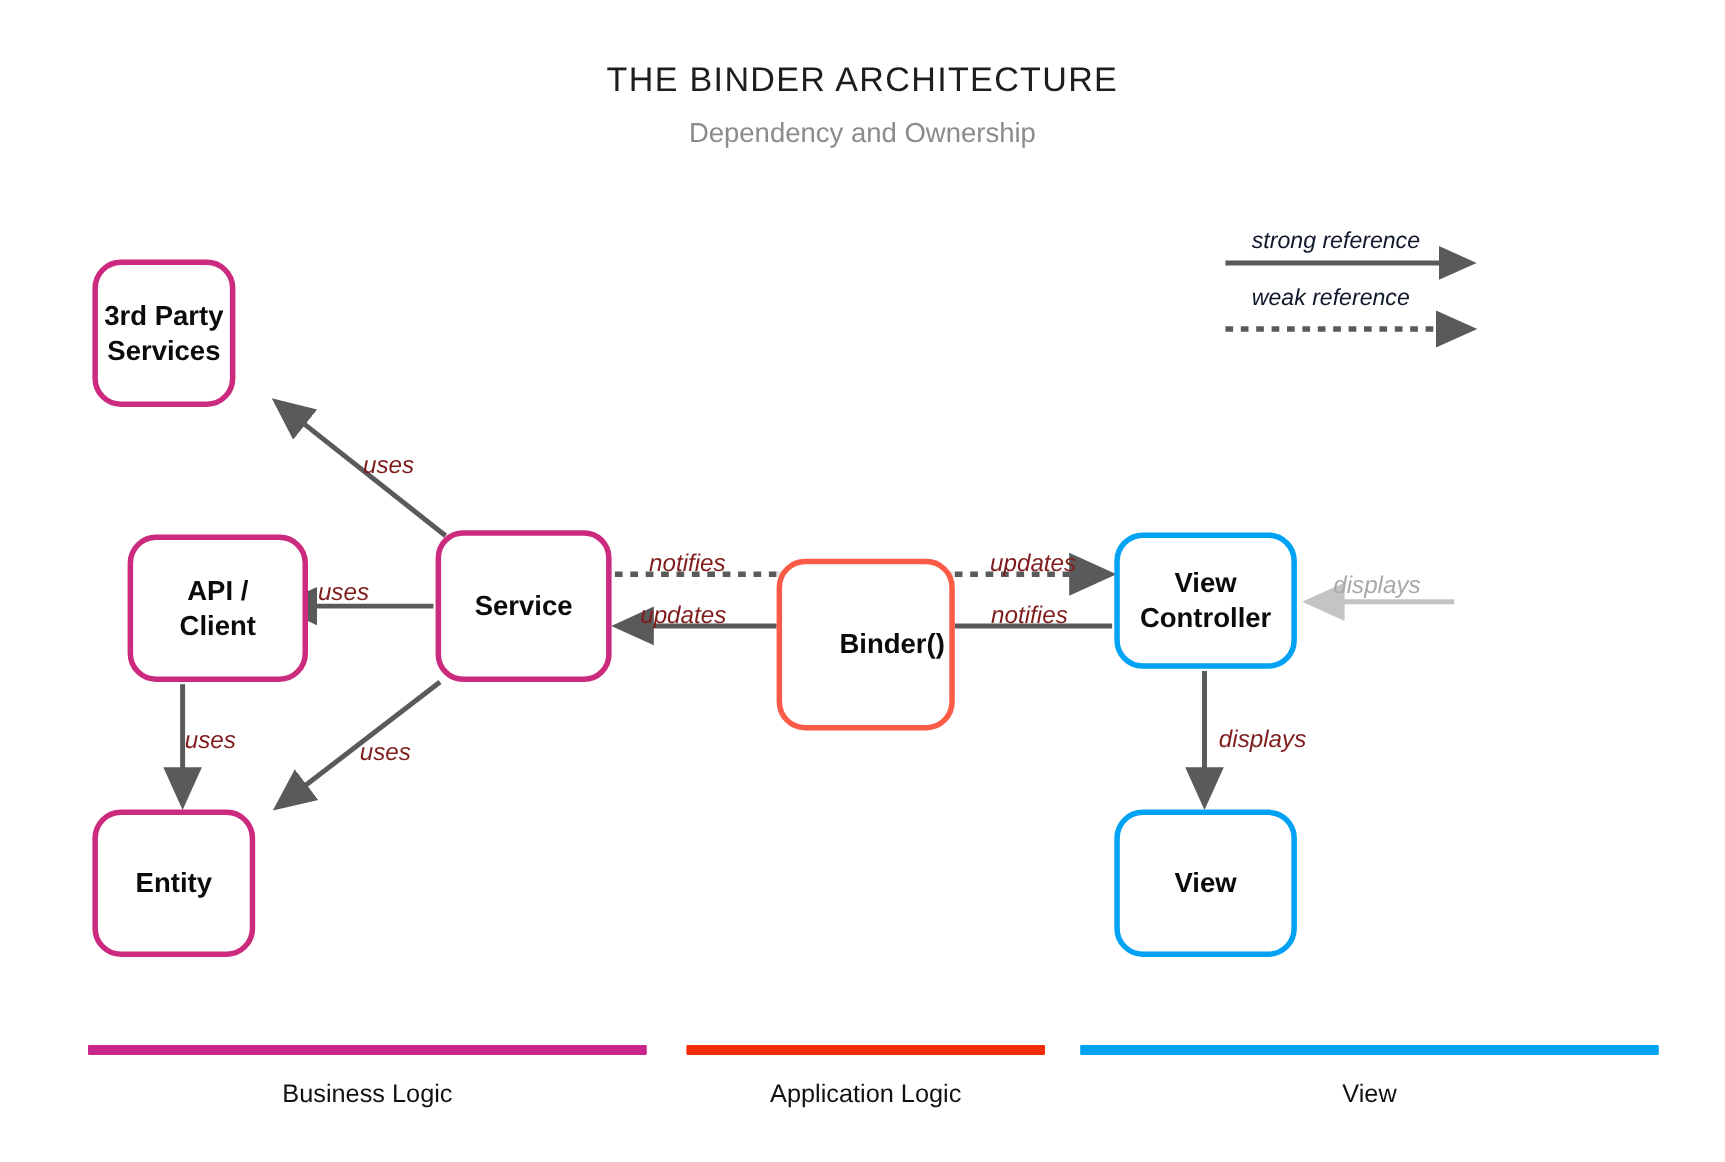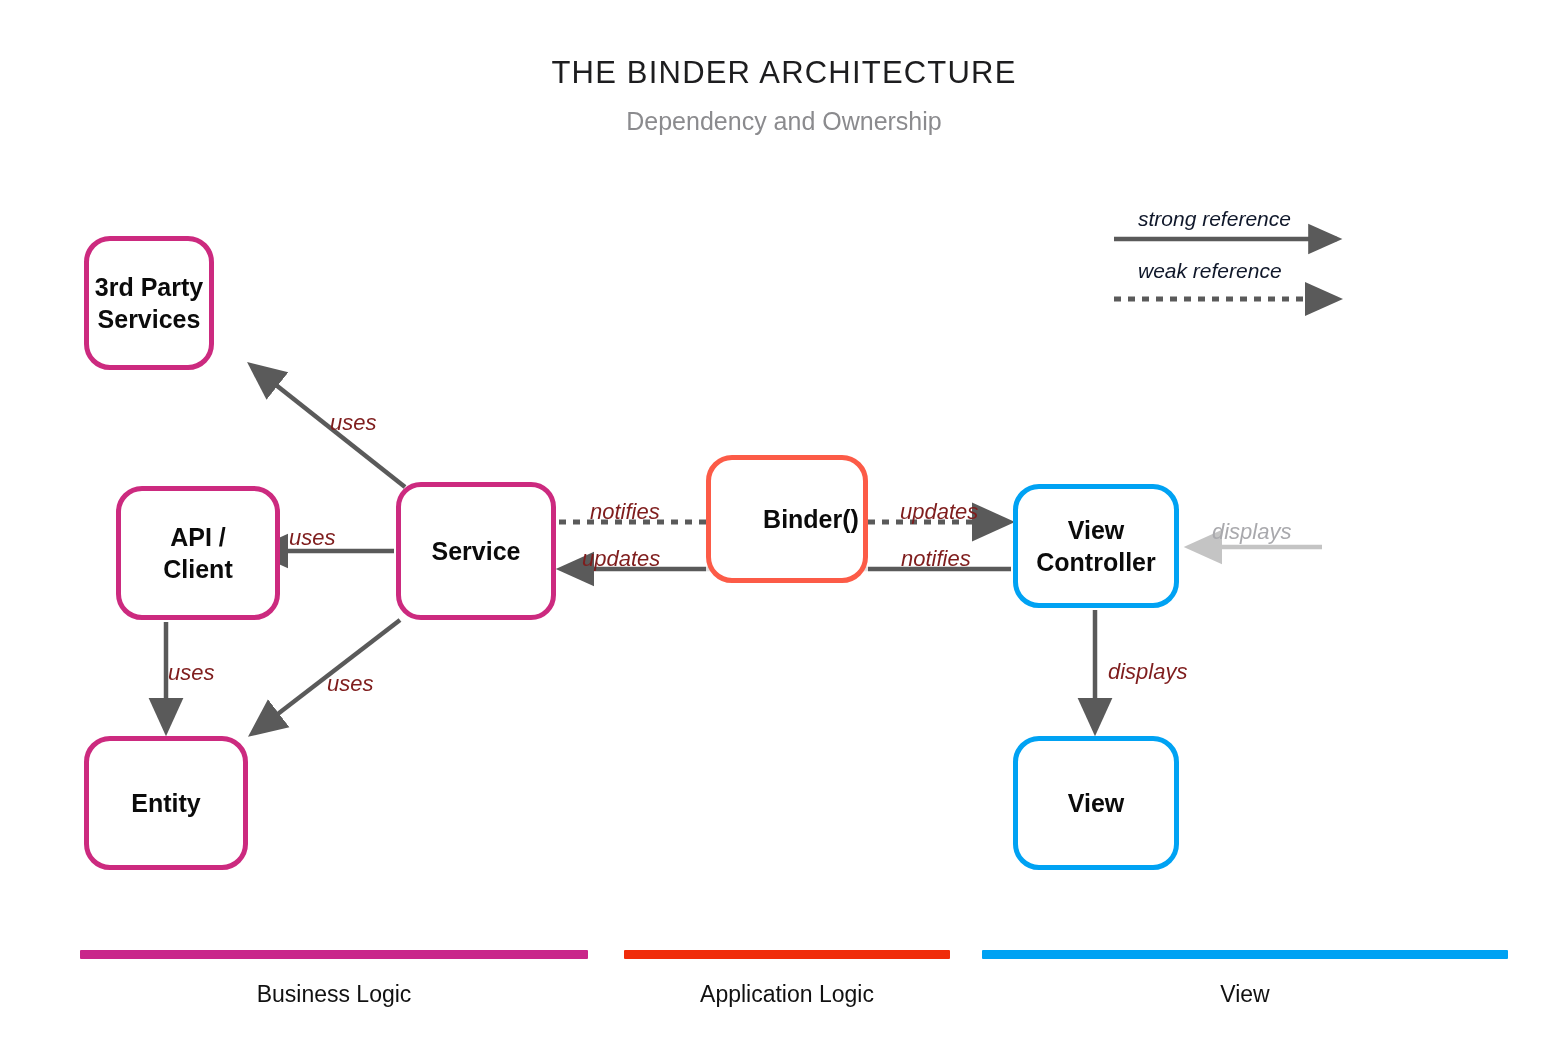--- a/index.html
+++ b/index.html
@@ -74,23 +74,23 @@
   .node.view   { border-color: #00a2f3; }
   .node.window {
     border-color: #a9dffb;
     color: #9a9a9e;
     font-weight: 400;
     border-width: 5px;
   }
 
   #n-thirdparty  { left: 84px;   top: 236px; width: 130px; height: 134px; align-items: center; }
   #n-apiclient   { left: 84px;   top: 486px; width: 164px; height: 134px; margin-left: 32px; }
-  #n-entity      { left: 84px;   top: 736px; width: 164px; height: 134px; }
+  #n-entity      { left: 84px;   top: 736px; width: 148px; height: 134px; }
   #n-service     { left: 396px;  top: 482px; width: 160px; height: 138px; border-radius: 25px; }
-  #n-binder      { left: 706px;  top: 455px; width: 162px; height: 128px; padding-left: 48px; }
+  #n-binder      { left: 706px;  top: 508px; width: 162px; height: 156px; padding-left: 48px; }
   #n-viewctrl    { left: 1013px; top: 484px; width: 166px; height: 124px; }
   #n-view        { left: 1013px; top: 736px; width: 166px; height: 134px; }
   #n-uiwindow    { left: 1325px; top: 481px; width: 166px; height: 128px; }
 
   
   .edge-label {
     position: absolute;
     font-style: italic;
     font-size: 22px;
     color: #7f1d1d;

